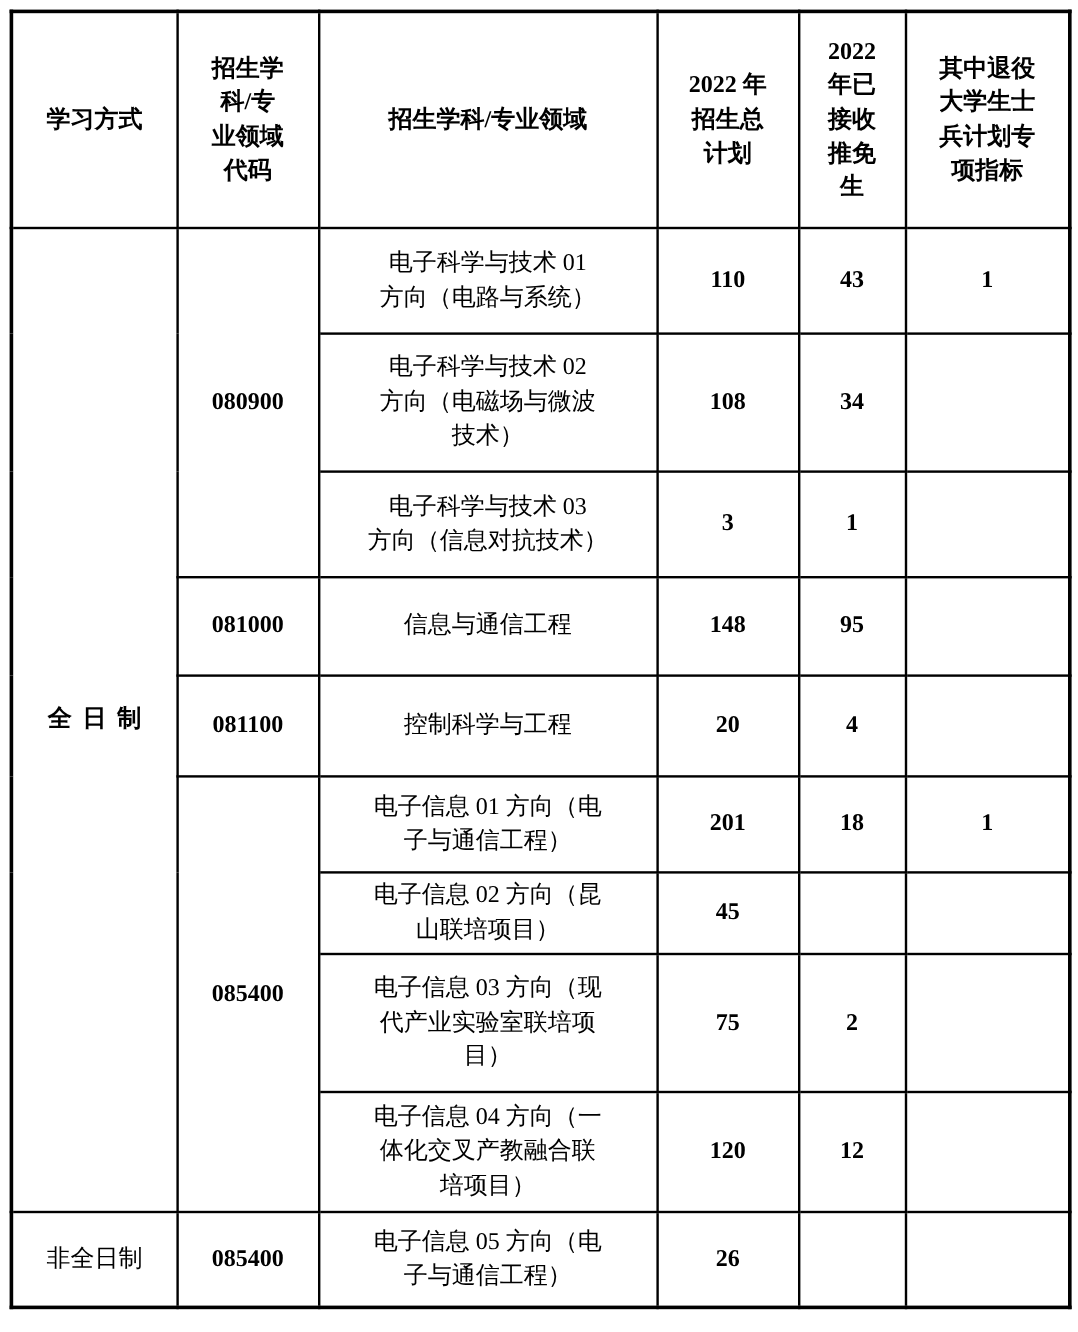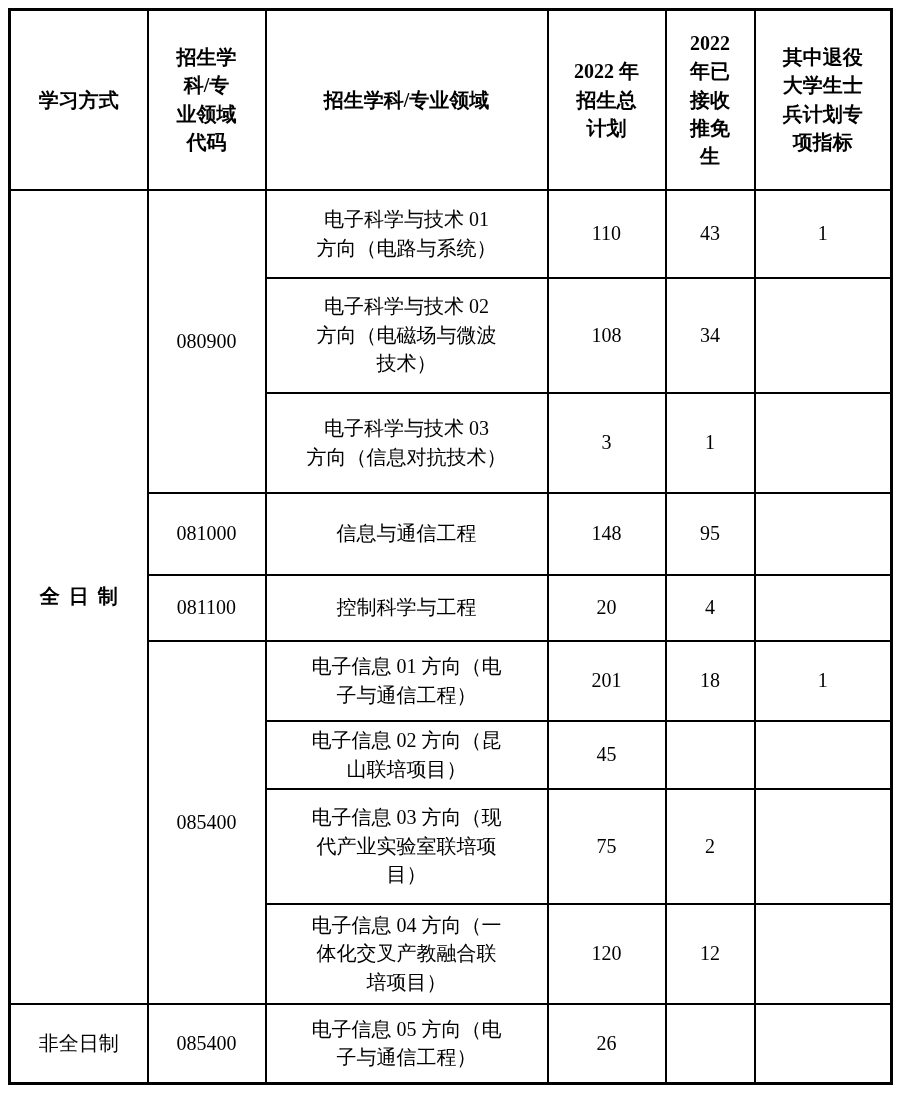--- a/index.html
+++ b/index.html
@@ -36,20 +36,21 @@
   table.adm th {
     font-weight: bold;
   }
   td.mode-full {
     letter-spacing: 0.45em;
     text-indent: 0.45em;
     font-weight: bold;
   }
   td.num {
     font-variant-numeric: lining-nums;
+    font-weight: bold;
   }
 </style>
 </head>
 <body>
 
 <div class="page">
   <table class="adm">
     <colgroup>
       <col style="width:138px">
       <col style="width:118px">
@@ -91,35 +92,35 @@
         <td class="num">1</td>
       </tr>
       <tr style="height:115px">
         <td>电子科学与技术 02
 方向（电磁场与微波
 技术）</td>
         <td class="num">108</td>
         <td class="num">34</td>
         <td class="num"></td>
       </tr>
-      <tr style="height:100px">
+      <tr style="height:88px">
         <td>电子科学与技术 03
 方向（信息对抗技术）</td>
         <td class="num">3</td>
         <td class="num">1</td>
         <td class="num"></td>
       </tr>
       <tr style="height:82px">
         <td class="num">081000</td>
         <td>信息与通信工程</td>
         <td class="num">148</td>
         <td class="num">95</td>
         <td class="num"></td>
       </tr>
-      <tr style="height:66px">
+      <tr style="height:84px">
         <td class="num">081100</td>
         <td>控制科学与工程</td>
         <td class="num">20</td>
         <td class="num">4</td>
         <td class="num"></td>
       </tr>
       <tr style="height:80px">
         <td rowspan="4" class="num">085400</td>
         <td>电子信息 01 方向（电
 子与通信工程）</td>

